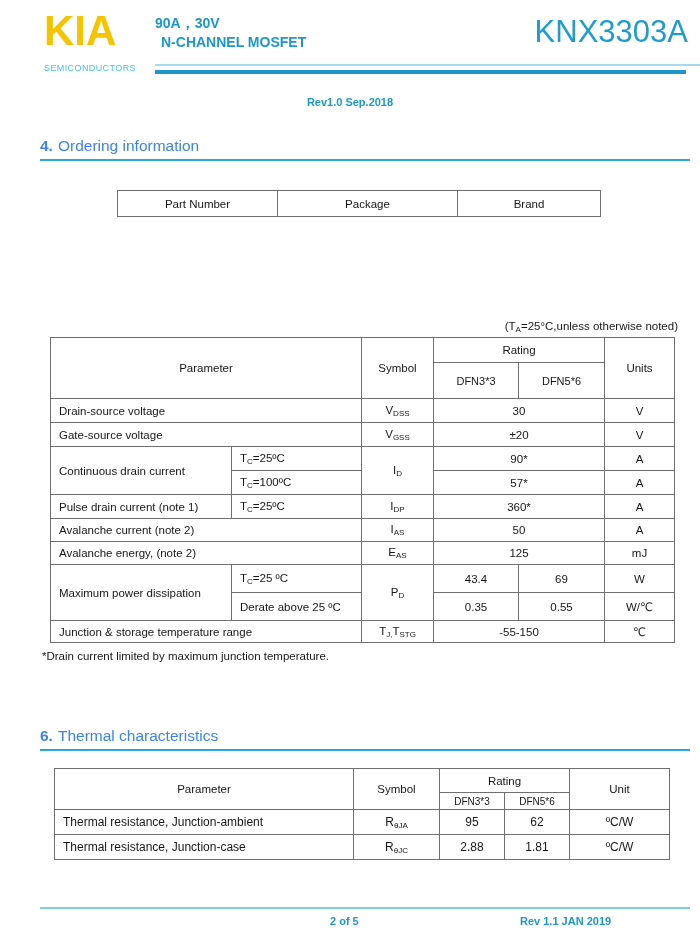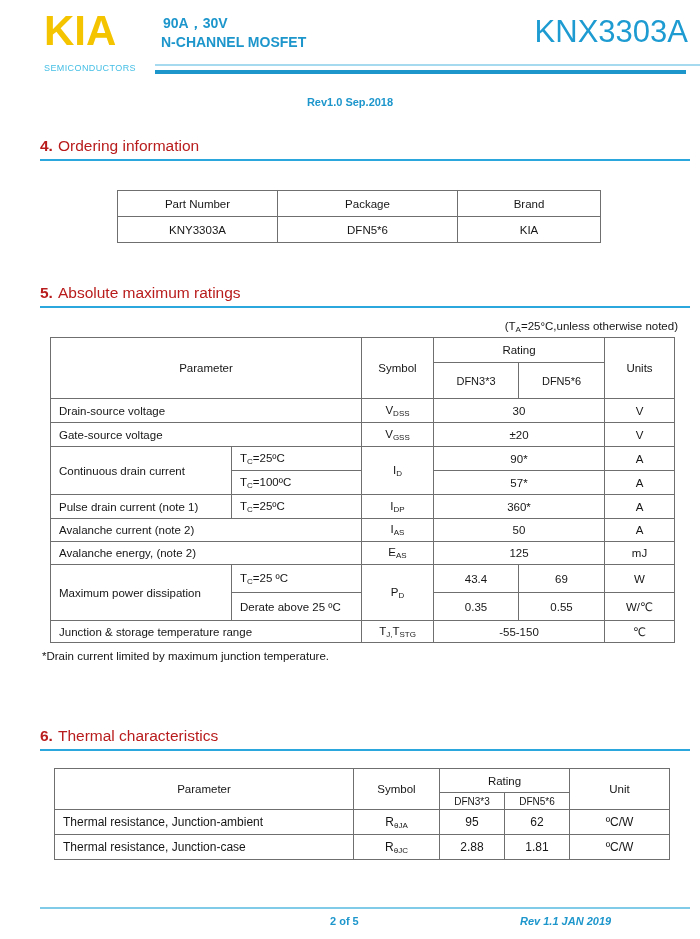--- a/index.html
+++ b/index.html
@@ -15,32 +15,32 @@
   .logo {
     position:absolute; left:44px; top:10px;
     font-size:42px; font-weight:bold; letter-spacing:0px;
     color:#F5C400; line-height:1;
   }
   .logo-sub {
     position:absolute; left:44px; top:63px; width:100px;
     font-size:9px; color:#45BFE5; letter-spacing:0.4px; line-height:1.15;
     word-break:break-all;
   }
-  .hdr-ratings { position:absolute; left:163px; top:15px; font-size:14px; font-weight:bold; color:#1D96CC; }
+  .hdr-ratings { position:absolute; left:155px; top:15px; font-size:14px; font-weight:bold; color:#1D96CC; }
   .hdr-type    { position:absolute; left:161px; top:34px; font-size:14px; font-weight:bold; color:#1D96CC; }
   .part-number { position:absolute; right:12px; top:15px; font-size:31px; color:#1E9CD2; line-height:1.1; }
   .line-thin  { position:absolute; left:155px; right:0;   top:64px; height:2px; background:#A5DAEF; }
   .line-thick { position:absolute; left:155px; right:14px; top:70px; height:4px; background:#1D96CC; }
   .revision { position:absolute; left:0; right:0; top:96px; text-align:center;
               font-size:11px; font-weight:bold; color:#1D96CC; }
 
   
   .sec {
     position:absolute; left:40px; right:10px;
-    font-size:15.5px; color:#b91c1c;
+    font-size:15.5px; color:#3b82f6;
     border-bottom:2px solid #2BA7DD; padding-bottom:4px;
   }
   .sec-num { font-weight:bold; margin-right:5px; }
   #sec-ordering { top:137px; }
   #sec-absmax   { top:284px; }
   #sec-thermal  { top:711px;margin-top:16px; }
 
   
   table { border-collapse:collapse; table-layout:fixed; font-size:11.5px; color:#161616; }
   td { border:1px solid #6f6f6f; text-align:center; vertical-align:middle; padding:1px 4px; }
@@ -65,21 +65,21 @@
   .footnote { position:absolute; left:42px; top:650px; font-size:11.5px; color:#161616;text-align:center; }
 
   #thermal-table { position:absolute; left:54px; top:768px; width:615px; }
   #thermal-table tr.h1 { height:24px; }
   #thermal-table tr.h2 { height:17px; font-size:10px; }
   #thermal-table tr.dr { height:25px; font-size:12px; }
 
   
   .footer-line { position:absolute; left:40px; right:10px; top:907px; height:2px; background:#7FCBE8; }
   .footer-page { position:absolute; left:330px; top:915px; font-size:11px; font-weight:bold; color:#1D96CC; }
-  .footer-rev  { position:absolute; left:520px; top:915px; font-size:11px; font-weight:bold; color:#1D96CC;font-style:italic; }
+  .footer-rev  { position:absolute; left:520px; top:915px; font-size:11px; font-weight:bold; color:#1D96CC; }
 </style>
 </head>
 <body>
 
 <div class="page">
 
   <div class="logo">KIA</div>
   <div class="logo-sub">SEMICONDUCTORS</div>
   <div class="hdr-ratings">90A，30V</div>
   <div class="hdr-type">N-CHANNEL MOSFET</div>
@@ -97,31 +97,23 @@
         <col style="width:160px">
         <col style="width:180px">
         <col style="width:143px">
       </colgroup>
     <tbody>
       <tr>
         <td>Part Number</td>
         <td>Package</td>
         <td>Brand</td>
       </tr>
-      <tr>
-        <td>KNY3303A</td>
-        <td>DFN5*6</td>
-        <td>KIA</td>
-      </tr>
     </tbody>
   </table>
 
-  <div class="sec" id="sec-absmax">
-    <span class="sec-num">5.</span><span>Absolute maximum ratings</span>
-  </div>
 
   <div id="absmax-note"><span>(T</span><sub>A</sub><span>=25°C,unless otherwise noted)</span></div>
 
   <table id="absmax-table">
     <colgroup>
       <col style="width:181px">
         <col style="width:130px">
         <col style="width:72px">
       <col style="width:85px">
         <col style="width:86px">

